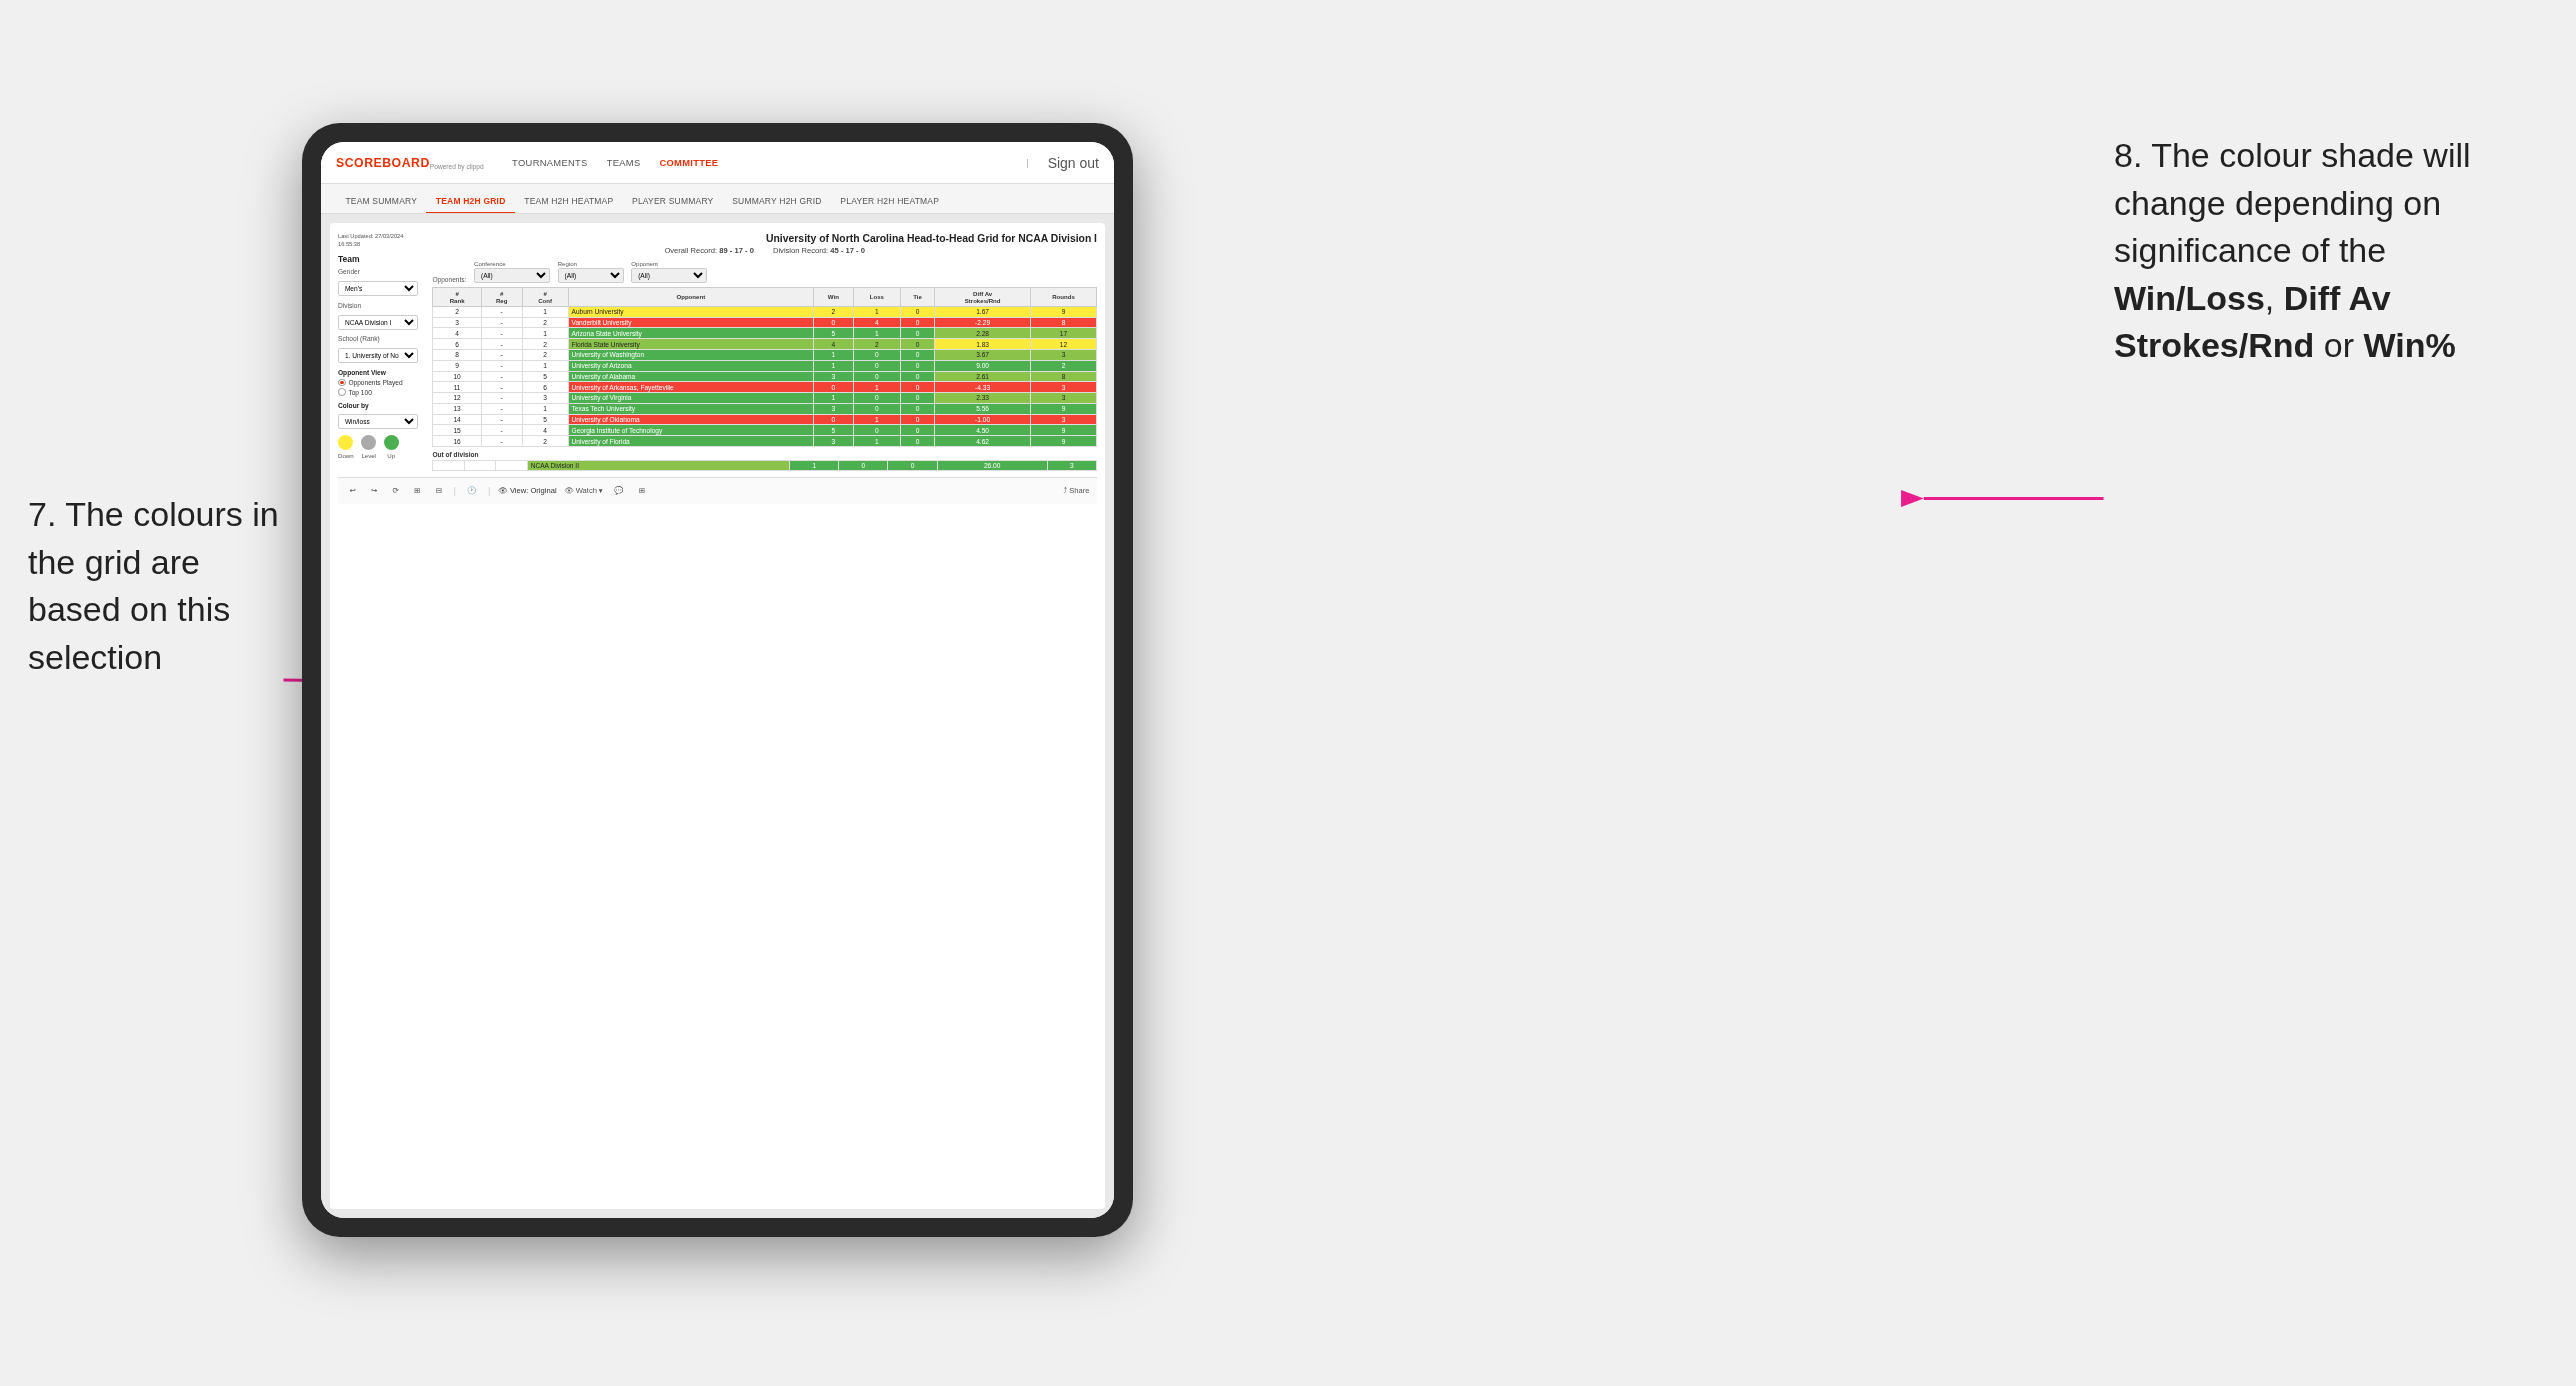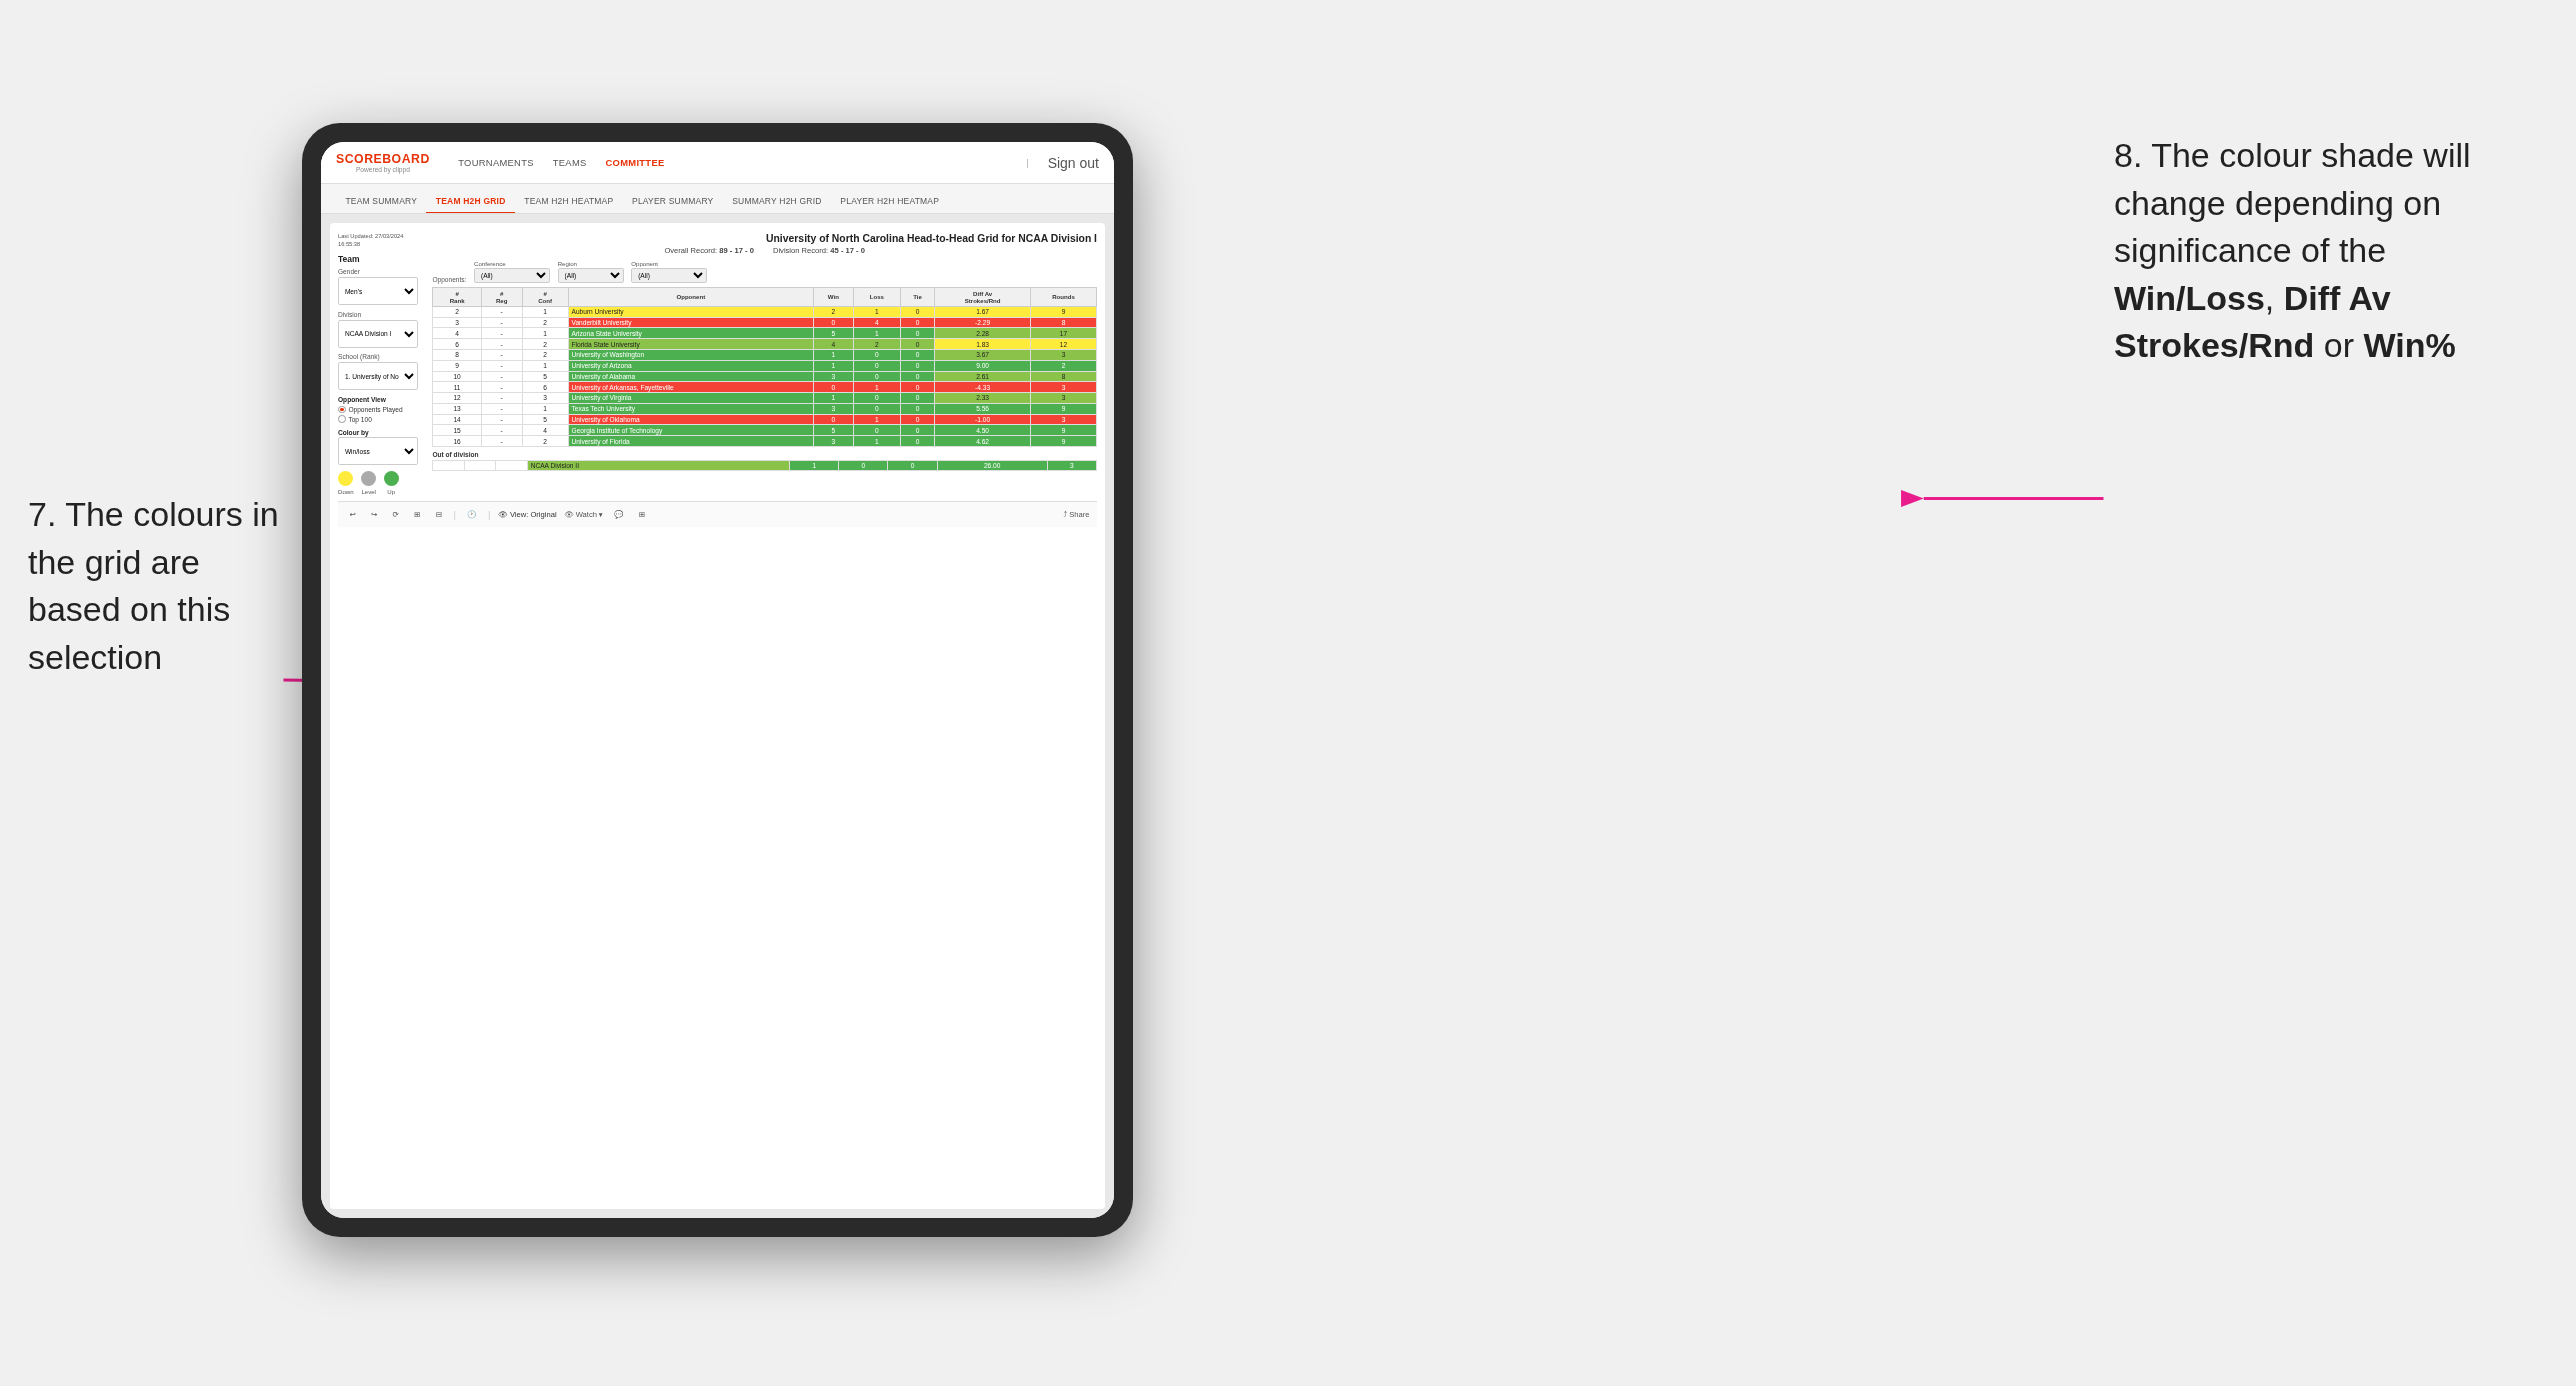--- a/index.html
+++ b/index.html
@@ -64,22 +64,21 @@
       background: #fff;
       border-bottom: 0.9px solid #ddd;
       padding: 7.6px 15px;
       display: flex;
       align-items: center;
       gap: 19px;
       min-height: 42px;
     }
     .logo-area {
       display: flex;
-      flex-direction: column;
-      align-items: center;
+      align-items: flex-end;
     }
     .logo-text {
       font-size: 12.3px;
       font-weight: 800;
       color: #e8330a;
       letter-spacing: 0.5px;
     }
     .logo-sub {
       font-size: 6.6px;
       color: #888;
@@ -189,21 +188,21 @@
     .filter-group {
       margin-bottom: 5.7px;
     }
     .filter-label {
       font-size: 6.6px;
       color: #555;
       margin-bottom: 1.9px;
     }
     .filter-select {
       width: 80px;
-      height: 28px;
+      height: 15px;
       font-size: 6.6px;
       border: 0.9px solid #ccc;
       border-radius: 1.9px;
       background: #fff;
       padding: 0 1.9px;
     }
 
     .report-title {
       font-size: 10.4px;
       font-weight: 700;

